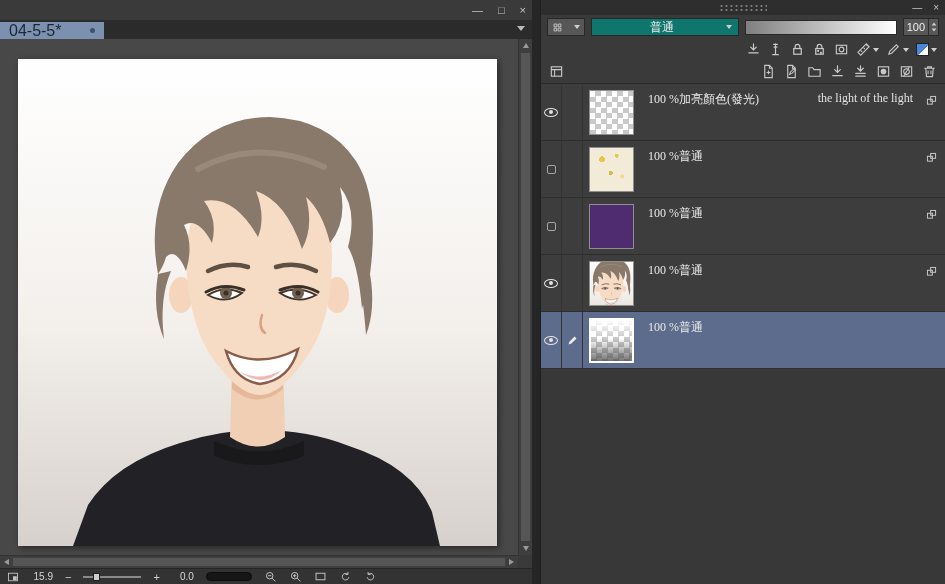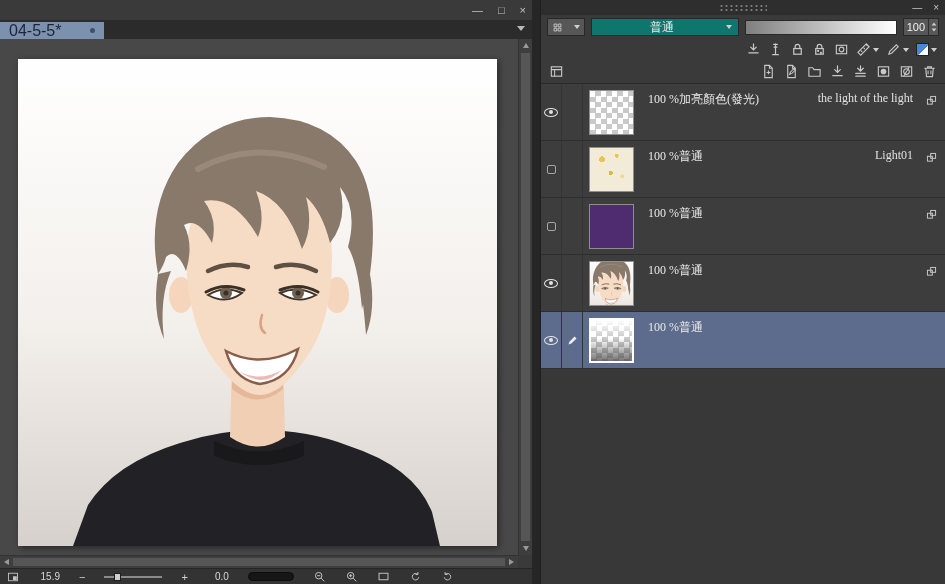--- a/index.html
+++ b/index.html
@@ -26,21 +26,21 @@
   .h-scrollbar { position:absolute; left:0; right:14px; bottom:0; height:13px; background:#3e3e3e; border-top:1px solid #333; }
   .sb-corner { position:absolute; right:0; bottom:0; width:14px; height:13px; background:#3a3a3a; }
   .v-thumb { position:absolute; left:2px; right:2px; top:14px; bottom:14px; background:#565656; }
   .h-thumb { position:absolute; top:2px; bottom:2px; left:13px; right:13px; background:#565656; }
   .arr { position:absolute; width:0; height:0; }
   .arr.up   { left:4px; top:4px;    border-left:3px solid transparent; border-right:3px solid transparent; border-bottom:5px solid #9a9a9a; }
   .arr.down { left:4px; bottom:4px; border-left:3px solid transparent; border-right:3px solid transparent; border-top:5px solid #9a9a9a; }
   .arr.left { top:3px; left:4px;    border-top:3px solid transparent; border-bottom:3px solid transparent; border-right:5px solid #9a9a9a; }
   .arr.right{ top:3px; right:4px;   border-top:3px solid transparent; border-bottom:3px solid transparent; border-left:5px solid #9a9a9a; }
 
-  .statusbar { height:16px; background:#333; border-top:1px solid #262626; display:flex; align-items:center; gap:19px; padding:0 7px; flex:0 0 auto; color:#c9c9c9; }
+  .statusbar { height:16px; background:#333; border-top:1px solid #262626; display:flex; align-items:center; gap:12px; padding:0 7px; flex:0 0 auto; color:#c9c9c9; }
   .sb-val { font-size:10px; color:#d6d6d6; min-width:22px; text-align:right; }
   .sb-btn { font-size:11px; color:#cfcfcf; line-height:10px; cursor:default; }
   .sb-slider { width:58px; height:10px; position:relative; }
   .sb-slider::before { content:""; position:absolute; left:0; right:0; top:4px; height:2px; background:#8a8a8a; }
   .sb-thumb { position:absolute; left:16%; top:1px; width:7px; height:8px; background:#cfcfcf; border:1px solid #1f1f1f; }
   .sb-pill { width:46px; height:9px; background:#161616; border-radius:5px; border:1px solid #0c0c0c; }
   .sb-ico { color:#c4c4c4; display:flex; align-items:center; }
 
   
   .layers-window { position:absolute; left:540px; top:0; width:405px; height:584px; background:#3a3a3a; border-left:1px solid #1f1f1f; display:flex; flex-direction:column; }
@@ -478,21 +478,20 @@
       <div class="col-edit">
           <svg class="icon edit-pencil" width="13" height="13">
             <use href="#i-pencil"></use>
           </svg>
         </div>
       <div class="thumb-wrap">
           <div class="thumb light"></div>
         </div>
       <div class="row-text">
         <span class="line1">100 %普通</span>
-        <span class="line2">Light01</span>
       </div>
       <div class="row-flag">
           <svg class="icon" width="13" height="13">
             <use href="#i-squares"></use>
           </svg>
         </div>
     </div>
 
     <div class="layer-row hidden-layer">
       <div class="col-eye">

